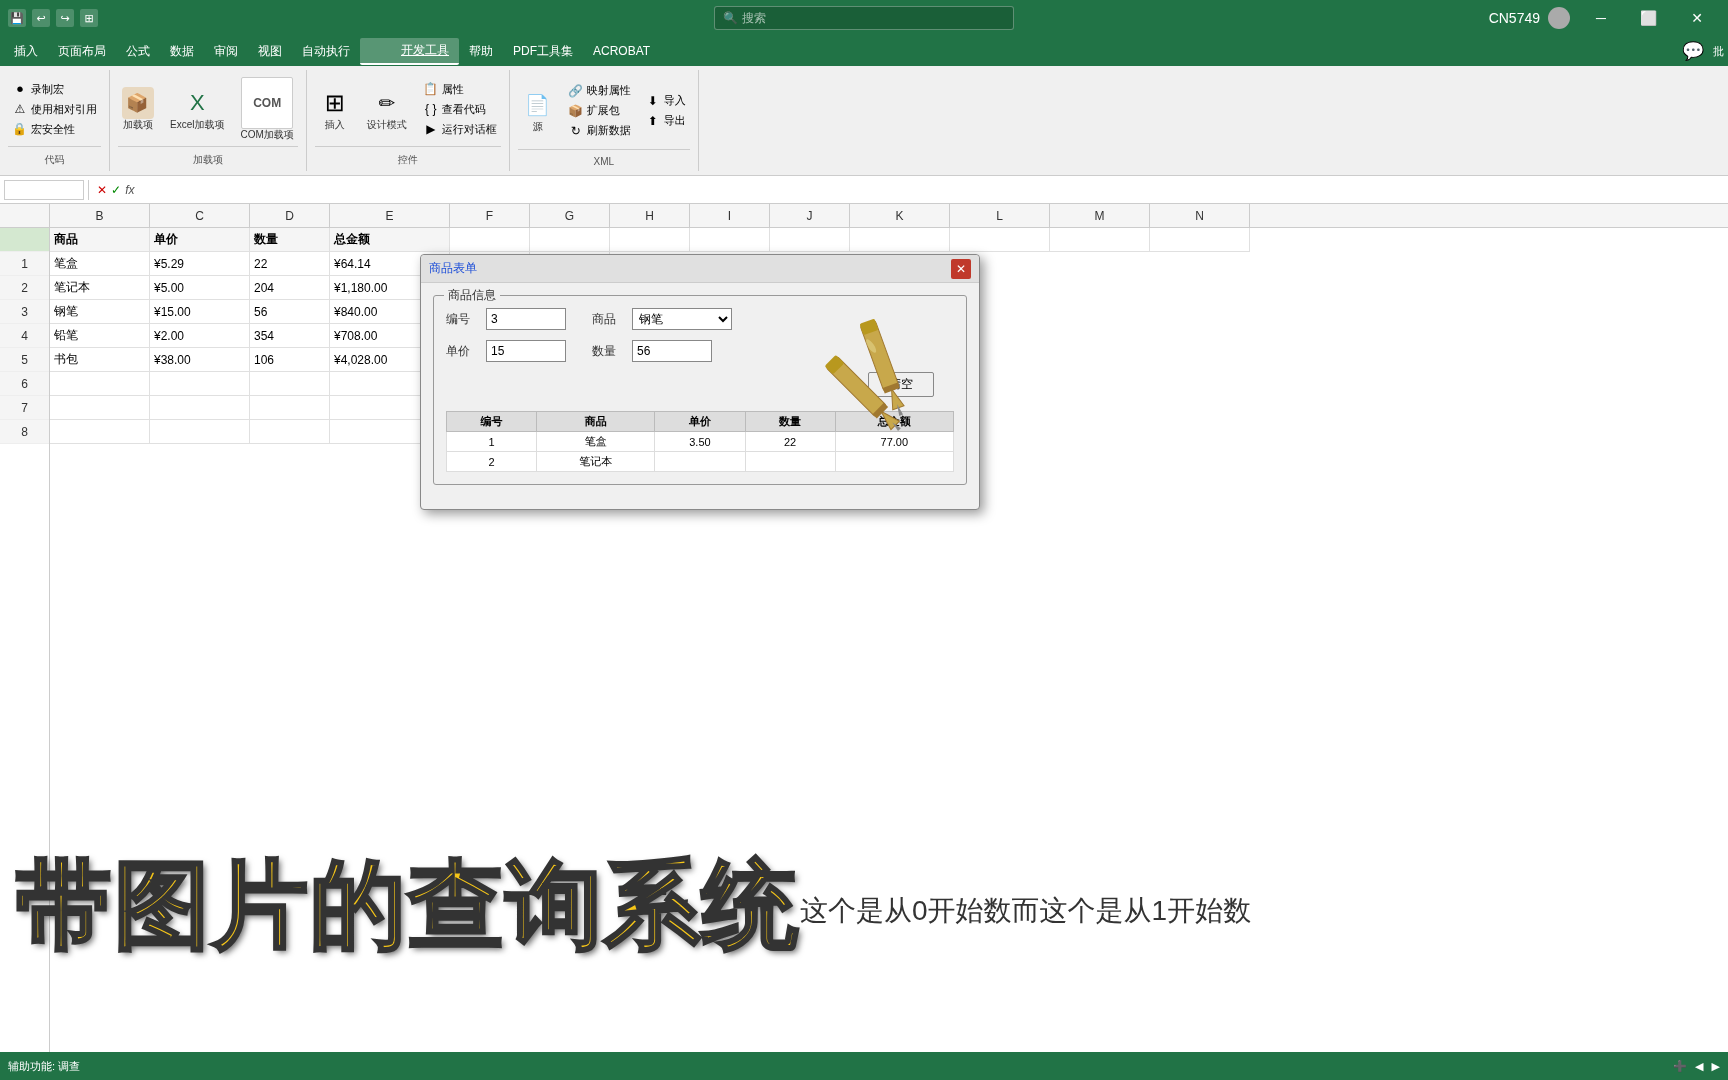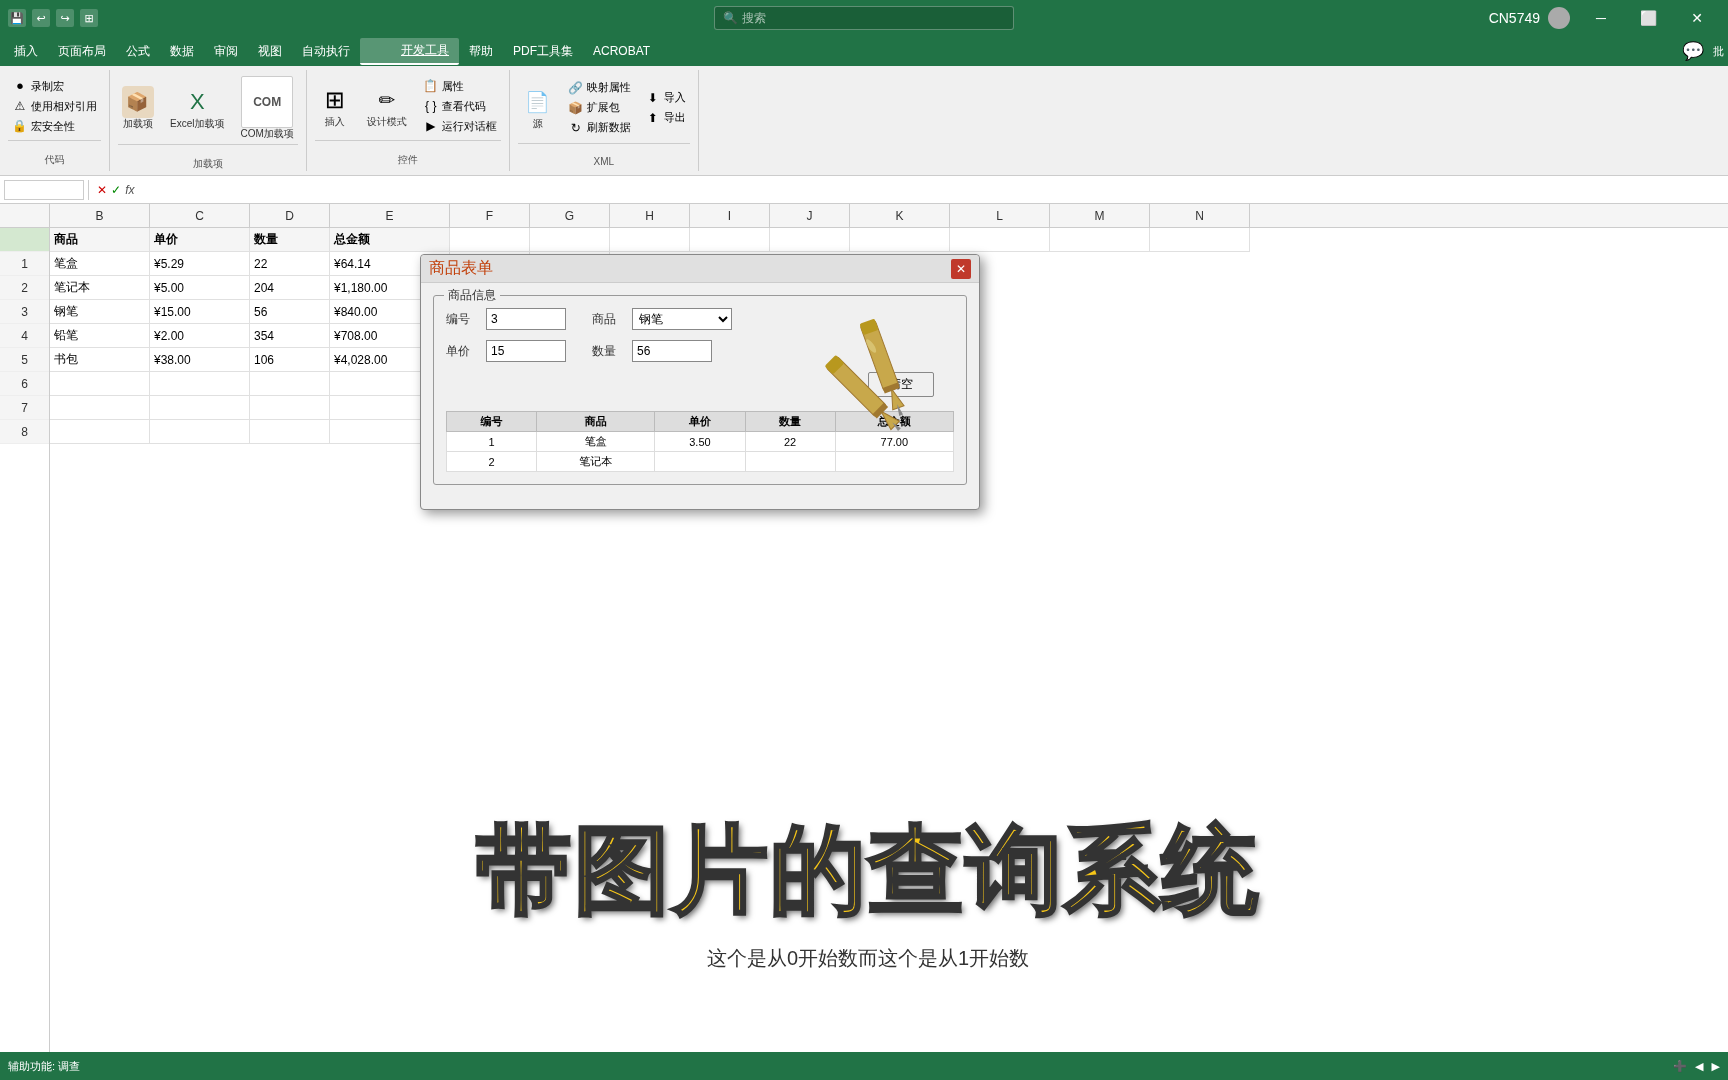--- a/index.html
+++ b/index.html
@@ -47,21 +47,21 @@
     }
     .ribbon-group {
       display: flex;
       flex-direction: column;
       align-items: center;
       border-right: 1px solid #ccc;
       padding: 4px 8px;
       min-width: 60px;
     }
     .ribbon-group-items { display: flex; gap: 4px; flex: 1; align-items: center; }
-    .ribbon-group-label { font-size: 10px; color: #555; margin-top: 2px; border-top: 1px solid #ccc; width: 100%; text-align: center; padding-top: 12px; }
+    .ribbon-group-label { font-size: 10px; color: #555; margin-top: 2px; border-top: 1px solid #ccc; width: 100%; text-align: center; padding-top: 6px; }
     .ribbon-btn {
       display: flex;
       flex-direction: column;
       align-items: center;
       cursor: pointer;
       padding: 2px 4px;
       border-radius: 2px;
       min-width: 40px;
     }
     .ribbon-btn-icon { width: 32px; height: 32px; display: flex; align-items: center; justify-content: center; font-size: 20px; }
@@ -117,21 +117,21 @@
     .dialog-titlebar {
       background: #e0e0e0;
       height: 28px;
       display: flex;
       align-items: center;
       padding: 0 8px;
       border-bottom: 1px solid #ccc;
       border-radius: 4px 4px 0 0;
       cursor: move;
     }
-    .dialog-title { font-size: 16px; color: #c2410c; flex: 1; }
+    .dialog-title { font-size: 12px; color: #1d4ed8; flex: 1; }
     .dialog-close { width: 20px; height: 20px; background: #c0392b; border-radius: 2px; display: flex; align-items: center; justify-content: center; cursor: pointer; color: white; font-size: 12px; }
     .dialog-body { padding: 12px; }
     .dialog-group { border: 1px solid #999; border-radius: 3px; padding: 12px; margin-bottom: 12px; position: relative; }
     .dialog-group-legend { position: absolute; top: -9px; left: 10px; background: #f0f0f0; padding: 0 4px; font-size: 12px; color: #333; }
     .dialog-row { display: flex; align-items: center; gap: 10px; margin-bottom: 10px; }
     .dialog-label { font-size: 12px; color: #333; width: 30px; }
     .dialog-input { border: 1px solid #888; background: white; height: 22px; padding: 0 4px; font-size: 12px; width: 80px; }
     .dialog-select { border: 1px solid #888; background: white; height: 22px; padding: 0 2px; font-size: 12px; width: 100px; }
     .dialog-image-area { position: absolute; right: 10px; top: 10px; width: 140px; height: 130px; display: flex; align-items: center; justify-content: center; }
     .clear-btn { background: #f0f0f0; border: 1px solid #888; padding: 3px 20px; font-size: 12px; cursor: pointer; border-radius: 2px; }
@@ -146,21 +146,21 @@
     .overlay-main-text {
       font-size: 96px;
       font-weight: 900;
       color: #f5c518;
       -webkit-text-stroke: 3px #333;
       text-shadow: 3px 3px 6px rgba(0,0,0,0.6);
       font-family: 'Microsoft YaHei', Arial Black, sans-serif;
       letter-spacing: 2px;
     }
     .overlay-sub-text {
-      font-size: 20px;
+      font-size: 28px;
       color: #333;
       font-family: 'Microsoft YaHei', Arial, sans-serif;
       margin-top: 8px;
     }
 
     
     .pen-image { width: 140px; height: 130px; }
 
     
     .cw-b { width: 100px; }
@@ -538,21 +538,21 @@
                   <td></td>
                 </tr>
               </tbody>
             </table>
           </div>
         </div>
       </div>
     </div>
   </div>
 
-  <div class="overlay-bottom" style="position:absolute;bottom:80px;left:8px;right:0;display:flex;flex-direction:column;z-index:300;">
+  <div class="overlay-bottom" style="position:absolute;bottom:80px;left:16px;right:0;display:flex;flex-direction:row;z-index:300;">
     <div class="overlay-main-text">带图片的查询系统</div>
     <div class="overlay-sub-text">这个是从0开始数而这个是从1开始数</div>
   </div>
 </div>
 
 <div class="status-bar">
   <span>辅助功能: 调查</span>
   <div style="display:flex;align-items:center;gap:8px;">
     <span style="cursor:pointer;">➕</span>
     <span style="cursor:pointer;">◀</span>

